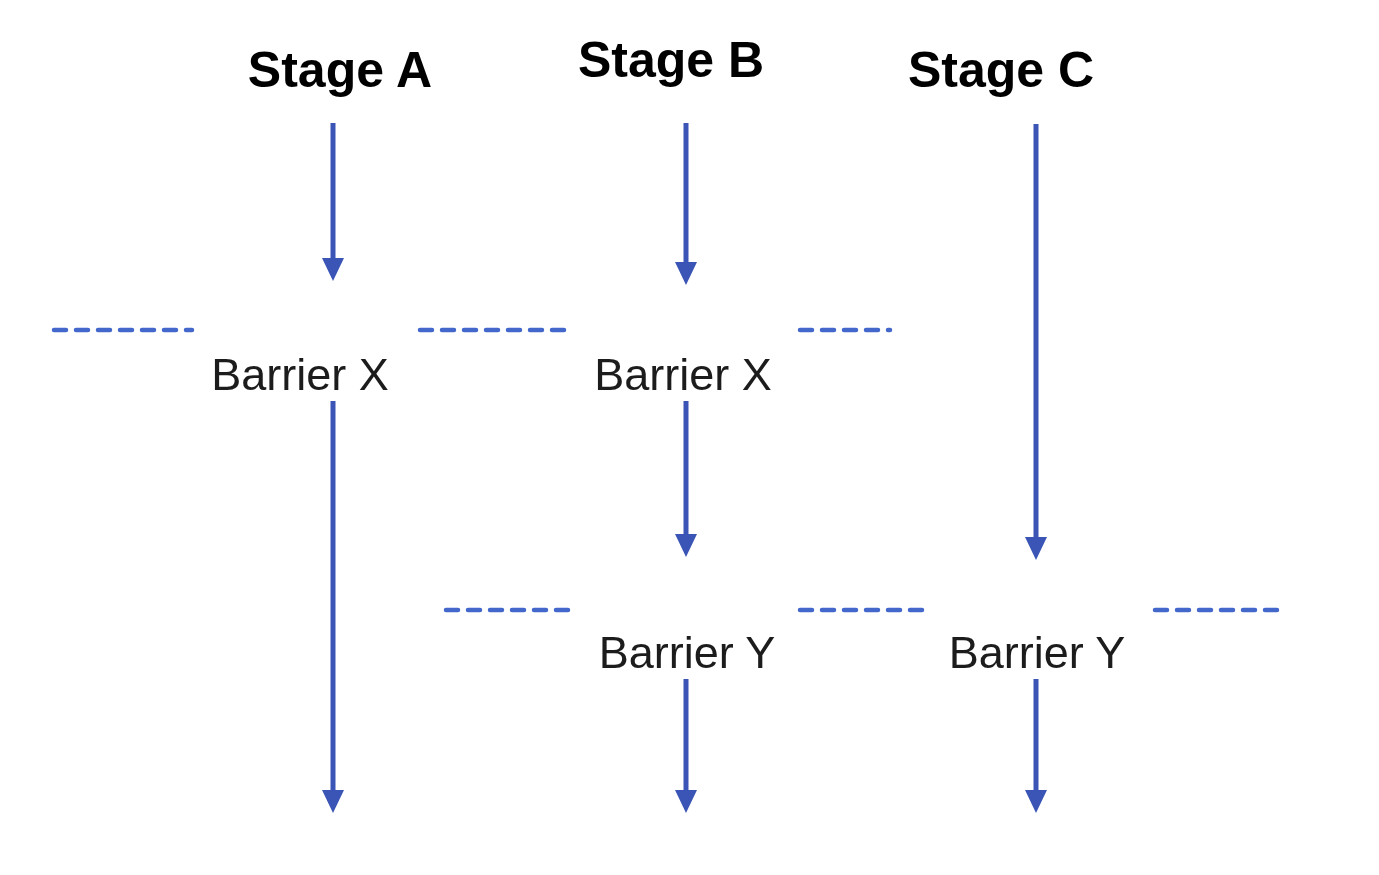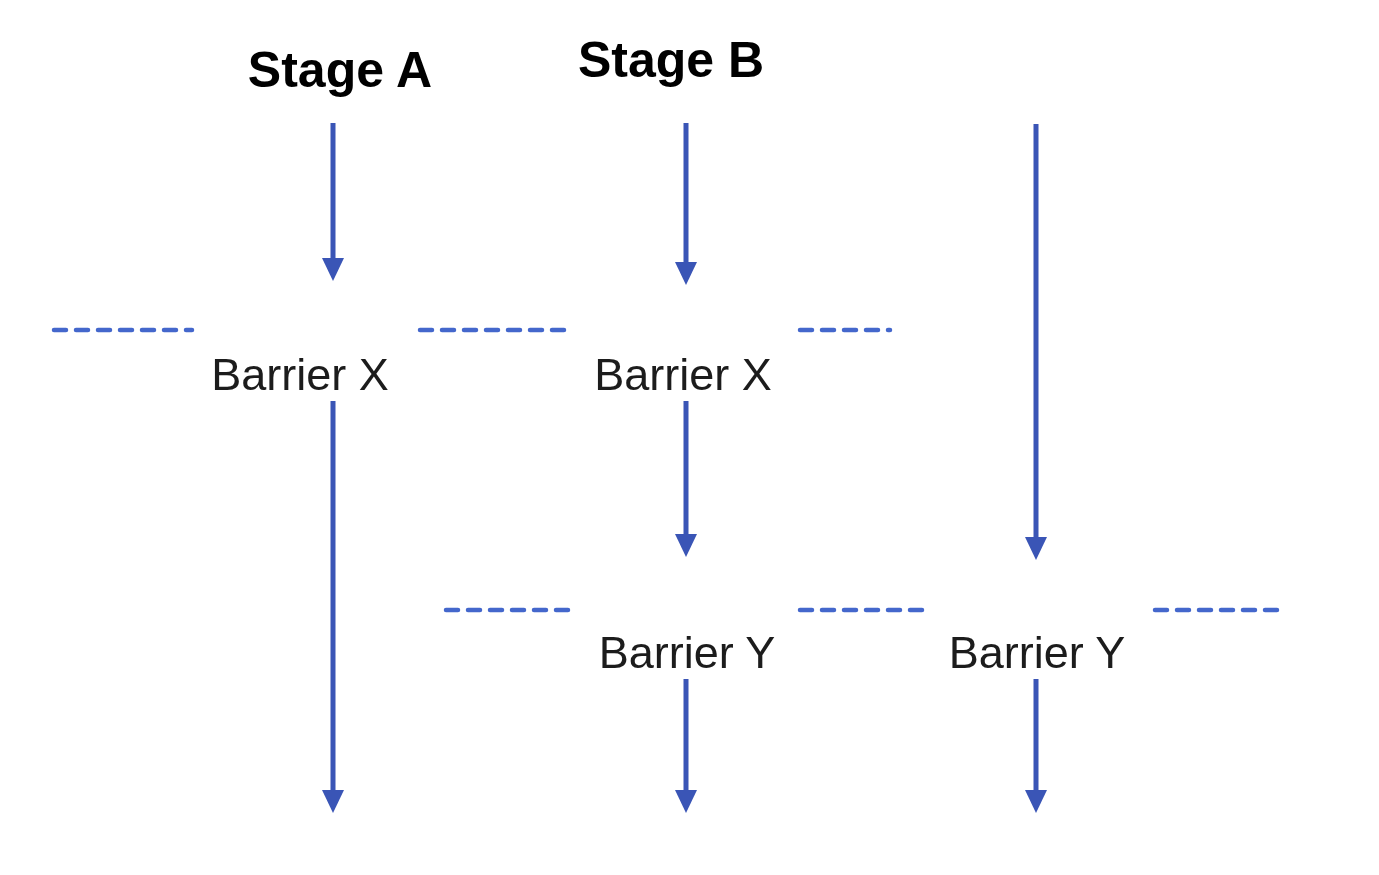--- a/index.html
+++ b/index.html
@@ -102,19 +102,20 @@
       <line class="arrow-line" x1="1036" y1="124" x2="1036" y2="540"></line>
       <path class="arrow-head" d="M1025,537 L1047,537 L1036,560 Z"></path>
       <line class="arrow-line" x1="1036" y1="645" x2="1036" y2="793"></line>
       <path class="arrow-head" d="M1025,790 L1047,790 L1036,813 Z"></path>
     </g>
 
   </svg>
 
   <div class="stage-header" style="left:340px; top:70px;">Stage A</div>
   <div class="stage-header" style="left:655px; top:60px;margin-left:16px;">Stage B</div>
+  <div class="stage-header" style="left:1001px; top:70px;">Stage C</div>
 
   <div class="barrier-label" style="left:300px; top:328px;">Barrier X</div>
   <div class="barrier-label" style="left:683px; top:328px;">Barrier X</div>
   <div class="barrier-label" style="left:687px; top:606px;">Barrier Y</div>
   <div class="barrier-label" style="left:1037px; top:606px;">Barrier Y</div>
 
 </div>
 
 </body></html>

